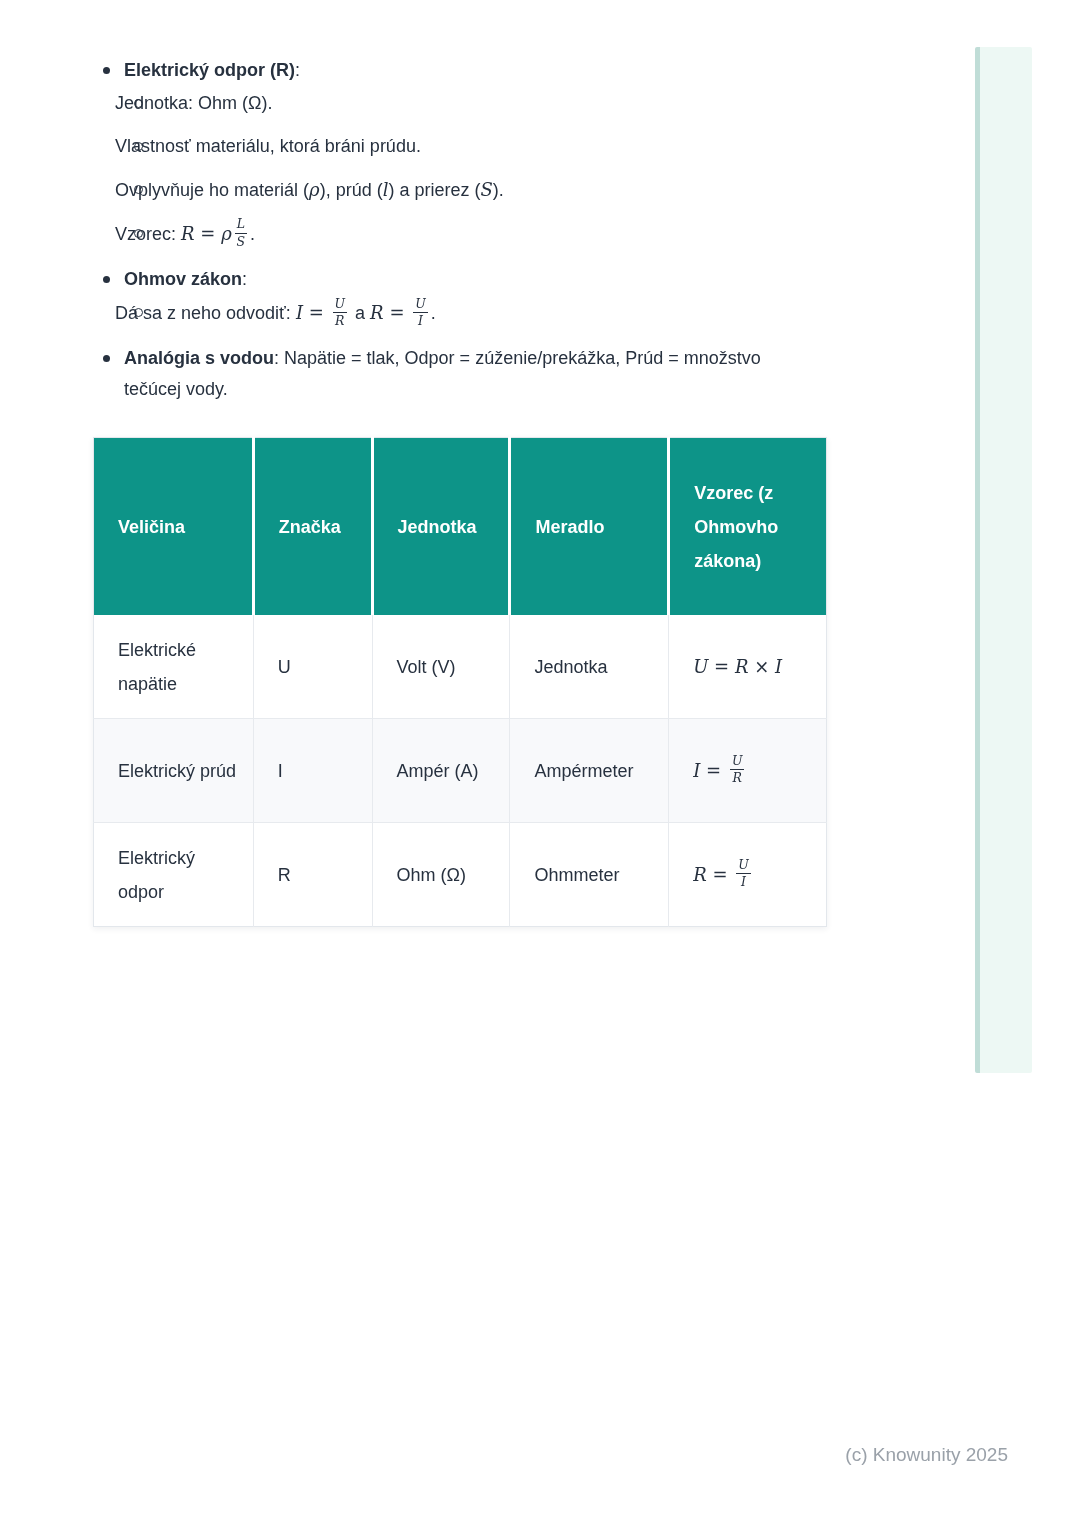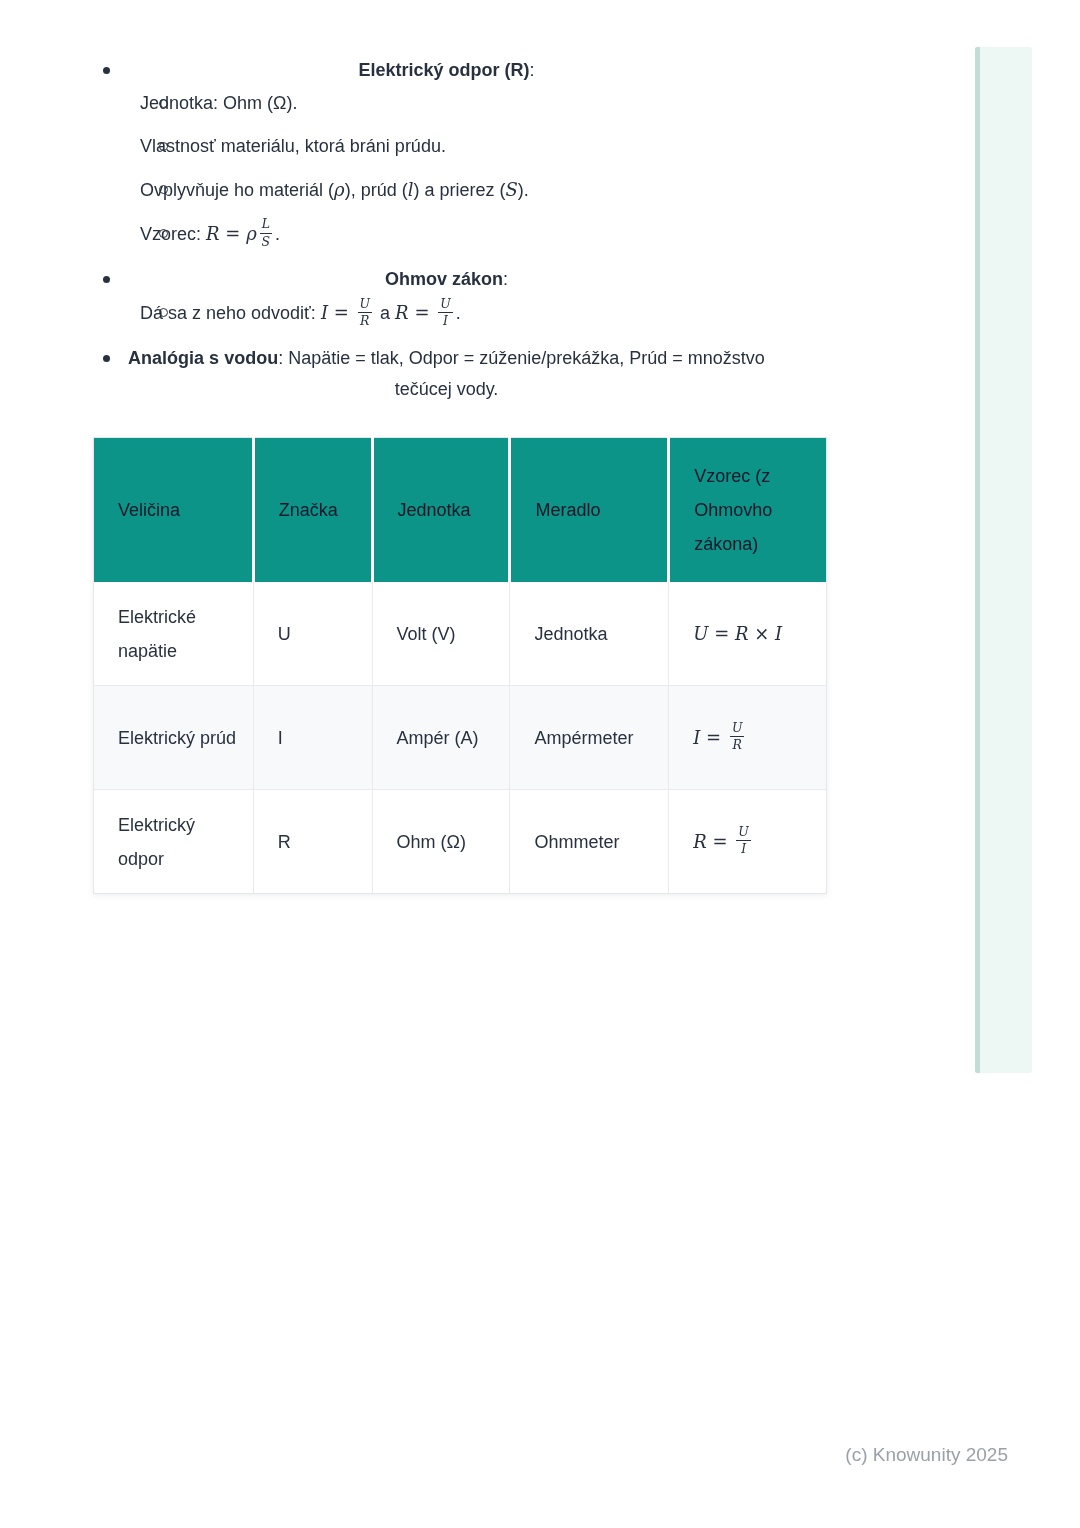--- a/index.html
+++ b/index.html
@@ -20,31 +20,31 @@
     background: #fff;
     overflow: hidden;
     font-family: "Liberation Sans", sans-serif;
     color: var(--text);
     font-size: 18px;
   }
   .content { padding-top: 55px; }
 
   
   .l1-item { margin-bottom: 13px; }
-  .l1-row { position: relative; padding-left: 124px; line-height: 31px; text-align: center; }
+  .l1-row { position: relative; padding-left: 124px; line-height: 31px; }
   .dot {
     position: absolute; left: 103px; top: 12px;
     width: 7px; height: 7px; border-radius: 50%;
     background: var(--text);
   }
   .l1-text { max-width: 645px; }
   .bold { font-weight: 700; }
 
   .l2-list { margin-top: 2px; }
-  .l2-row { position: relative; padding-left: 115px; line-height: 31px; margin-bottom: 12px; margin-left: 25px; }
+  .l2-row { position: relative; padding-left: 115px; line-height: 31px; margin-bottom: 12px; }
   .circ {
     position: absolute; left: 134px; top: 11px;
     width: 9px; height: 9px; border-radius: 50%;
     border: 1.5px solid var(--text);
     background: transparent;
   }
 
   
   .math {
     font-family: "DejaVu Serif", "Liberation Serif", serif;
@@ -68,24 +68,24 @@
   
   table.qty {
     border-collapse: collapse;
     margin: 32px 0 0 93px;
     width: 734px;
     border: 1px solid #e3e7ec;
     box-shadow: 0 2px 6px rgba(31,41,55,.07);
   }
   table.qty th {
     background: var(--accent);
-    color: #0f172a;
-    font-weight: 400;
+    color: #ffffff;
+    font-weight: 700;
     text-align: left;
-    height: 144px;
+    height: 177px;
     padding: 0 10px 0 24px;
     line-height: 34px;
     vertical-align: middle;
     border-right: 3px solid #ffffff;
   }
   table.qty th:last-child { border-right: none; }
   table.qty td {
     height: 104px;
     padding: 0 10px 0 24px;
     line-height: 34px;

